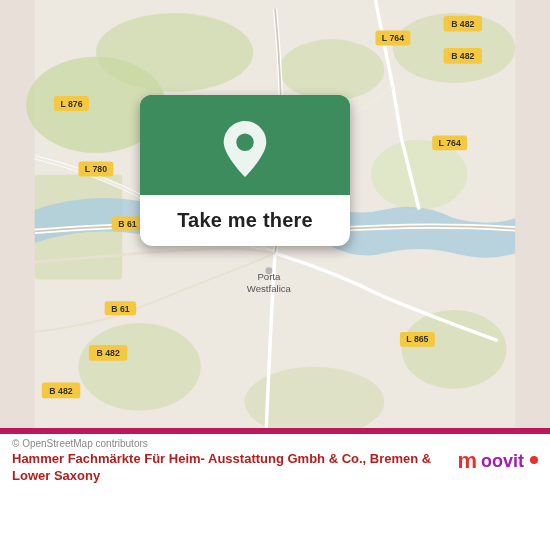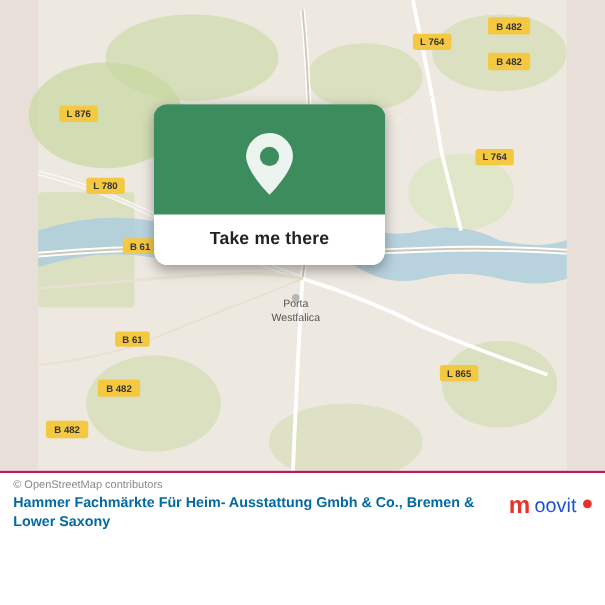--- a/index.html
+++ b/index.html
@@ -57,74 +57,74 @@
       height: 60px;
       position: relative;
     }
 
     #popup-button {
       width: 100%;
       background: white;
       border: none;
       cursor: pointer;
       padding: 14px 0;
-      font-size: 16px;
+      font-size: 20px;
       font-weight: 600;
       color: #222;
       text-align: center;
       letter-spacing: 0.01em;
     }
 
     
     #footer {
       width: 550px;
       height: 60px;
       background: white;
-      border-top: 2px solid #be185d;
+      border-top: 6px solid #be185d;
       display: flex;
       align-items: center;
       padding: 0 12px;
       position: relative;
     }
 
     #footer-text-block {
       flex: 1;
     }
 
     #attribution {
       font-size: 10px;
       color: #888;
       margin-bottom: 2px;
     }
 
     #place-name {
       font-size: 13px;
       font-weight: 600;
-      color: #0369a1;
+      color: #b91c1c;
       line-height: 1.3;
     }
 
     #moovit-logo {
       display: flex;
       align-items: center;
       gap: 4px;
       flex-shrink: 0;
     }
 
     #moovit-m {
       font-size: 22px;
       font-weight: 900;
       color: #e8312a;
       line-height: 1;
     }
 
     #moovit-word {
       font-size: 18px;
-      font-weight: 400;
-      color: #1d4ed8;
+      font-weight: 700;
+      color: #a21caf;
     }
 
     #moovit-dot-red {
       width: 8px;
       height: 8px;
       background: #e8312a;
       border-radius: 50%;
       margin-left: 2px;
       margin-bottom: 2px;
     }

